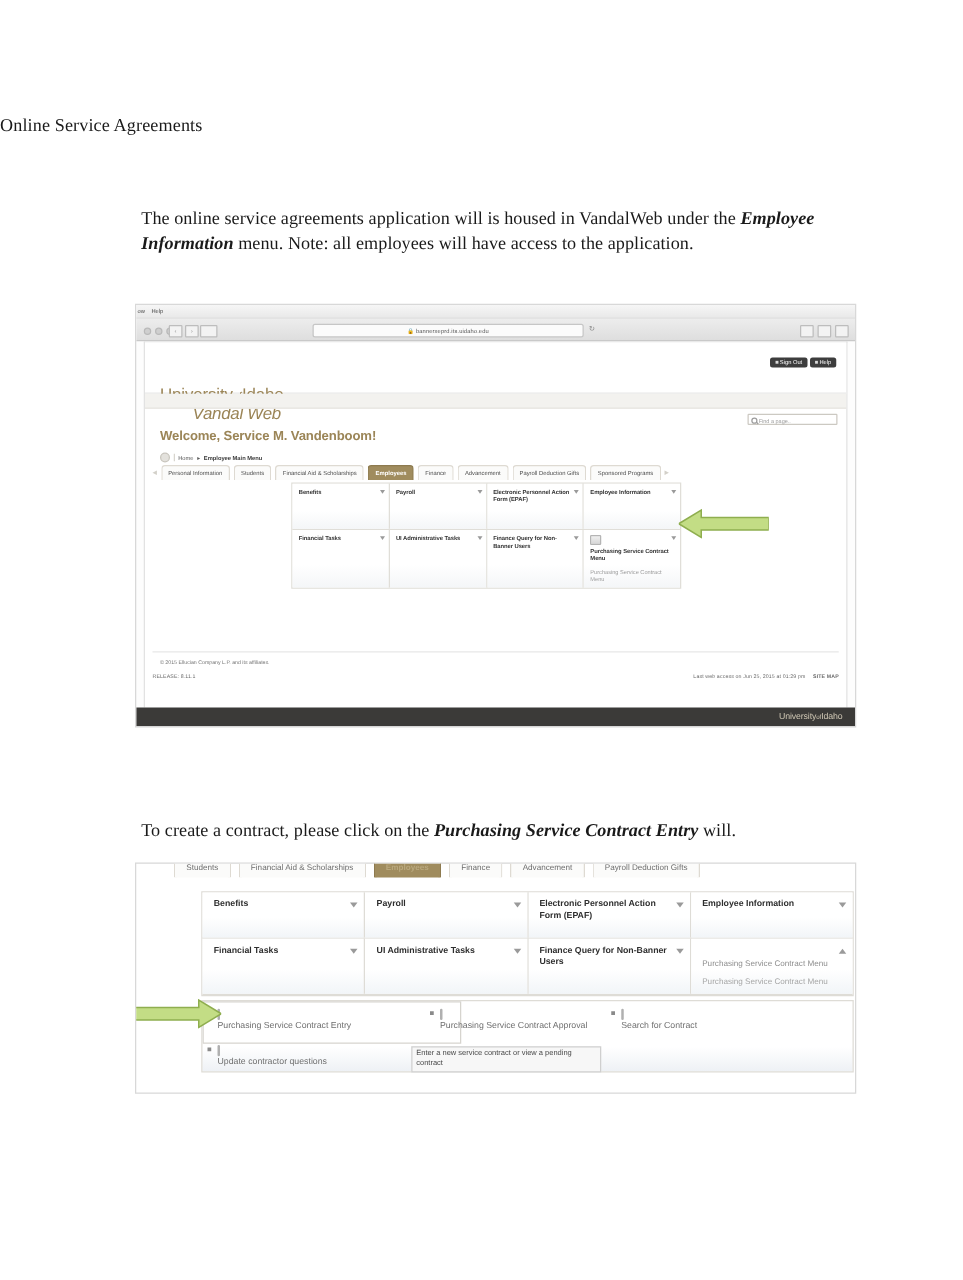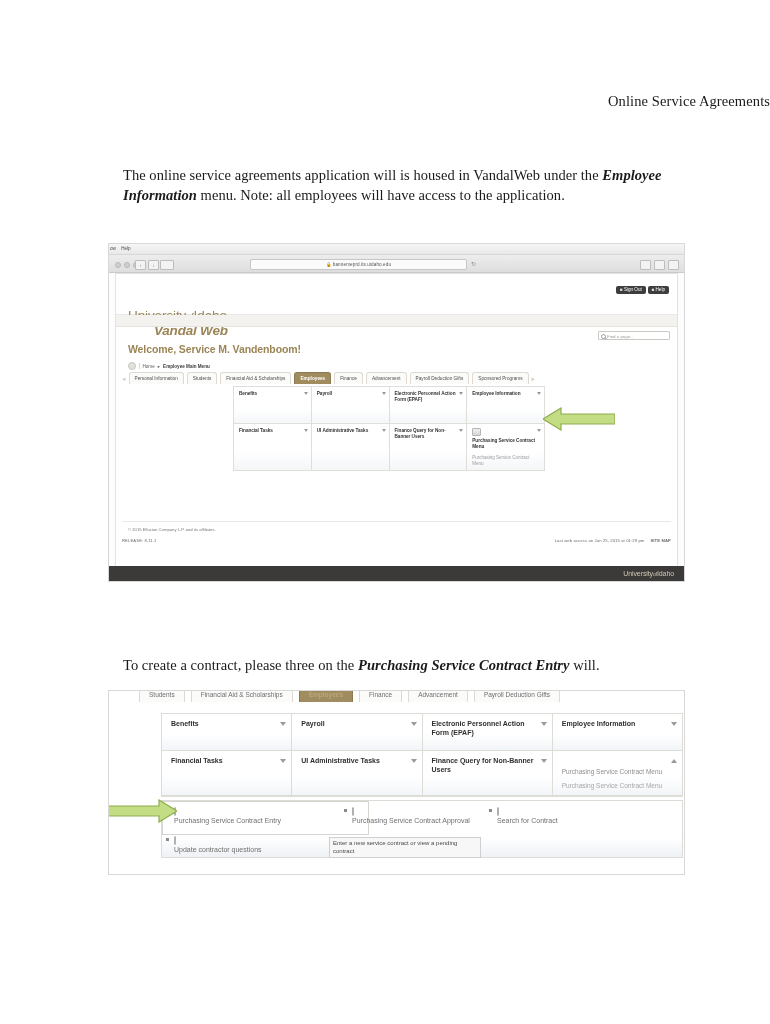--- a/index.html
+++ b/index.html
@@ -22,35 +22,34 @@
     inset: 0;
     background: #fff;
   }
 
   
   .doc-title {
     position: absolute;
     left: 0;
     top: 92px;
     width: 770px;
-    text-align: right;
+    text-align: left;
     font-size: 14.5px;
     line-height: 18.5px;
     letter-spacing: .1px;
   }
   .doc-title div { white-space: nowrap; }
 
   .para {
     position: absolute;
     left: 113px;
     width: 540px;
     font-size: 14.5px;
     line-height: 19.6px;
     letter-spacing: .05px;
-    margin-left: 10px;
   }
   .para-1 { top: 166px; }
   .para-2 { top: 605px; }
   .para-3 { top: 656px; }
   .bolditalic { font-weight: bold; font-style: italic; }
 
   
   .shot {
     position: absolute;
     box-sizing: border-box;
@@ -195,21 +194,21 @@
   .logo .l1 {
     font-size: 13.5px;
     letter-spacing: -.1px;
     font-weight: 300;
     margin-top: 30px;
   }
   .logo .l1 em { font-size: 9px; font-style: normal; }
   .logo .l2 {
     font-size: 13.5px;
     font-style: italic;
-    font-weight: bold;
+    font-weight: normal;
     margin-left: 26px;
     margin-top: 1px;
     letter-spacing: -.2px;
   }
   .authbtns {
     position: absolute;
     right: 8px; top: 12px;
     display: flex;
     gap: 2px;
   }
@@ -569,21 +568,21 @@
   <div class="doc-title">
     <div>Online Service Agreements</div>
   </div>
 
   <div class="para para-1">
     <span>The online service agreements application will is housed in VandalWeb under the </span><span class="bolditalic">Employee Information</span><span> menu.  Note: all employees will have access to the application.</span>
   </div>
 
 
   <div class="para para-3">
-    <span>To create a contract, please three on the </span><span class="bolditalic">Purchasing Service Contract Entry</span><span> will.</span>
+    <span>To create a contract, please click on the </span><span class="bolditalic">Purchasing Service Contract Entry</span><span> will.</span>
   </div>
 
   <div class="shot" id="shot1">
 
     <div class="menubar">
       <span class="mb-first">ow</span>
       <span>Help</span>
     </div>
 
     <div class="browserbar">

